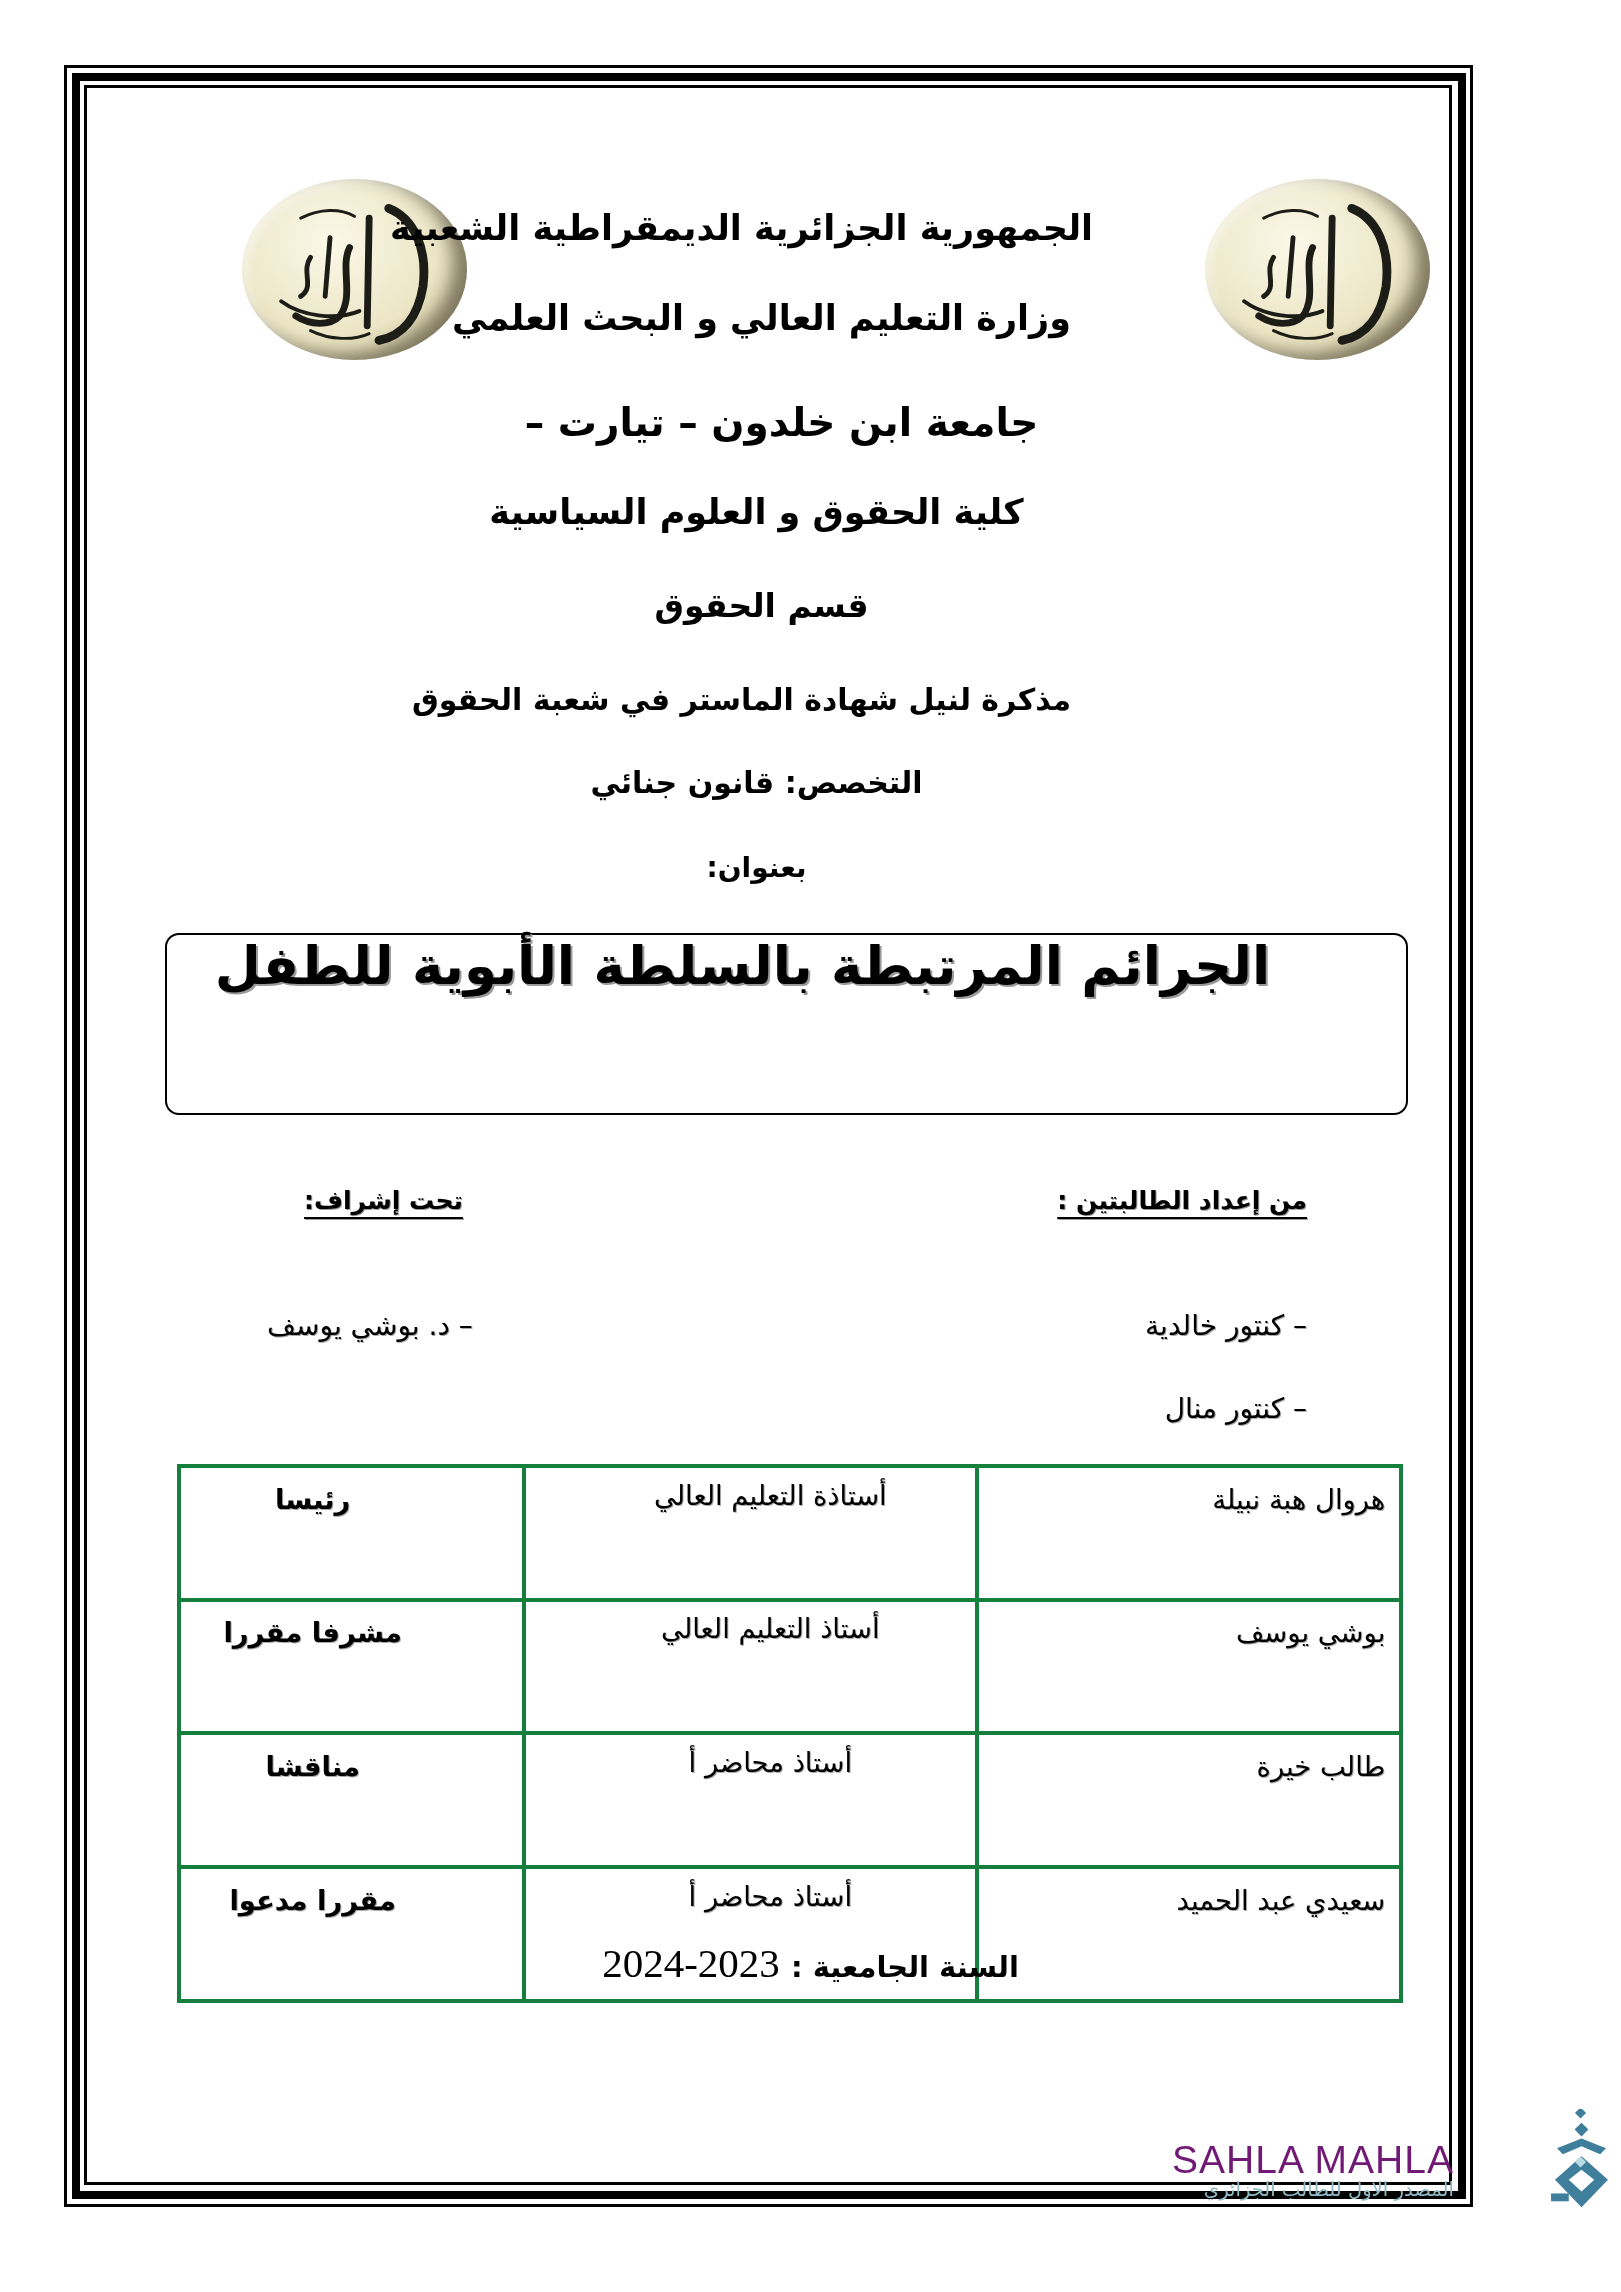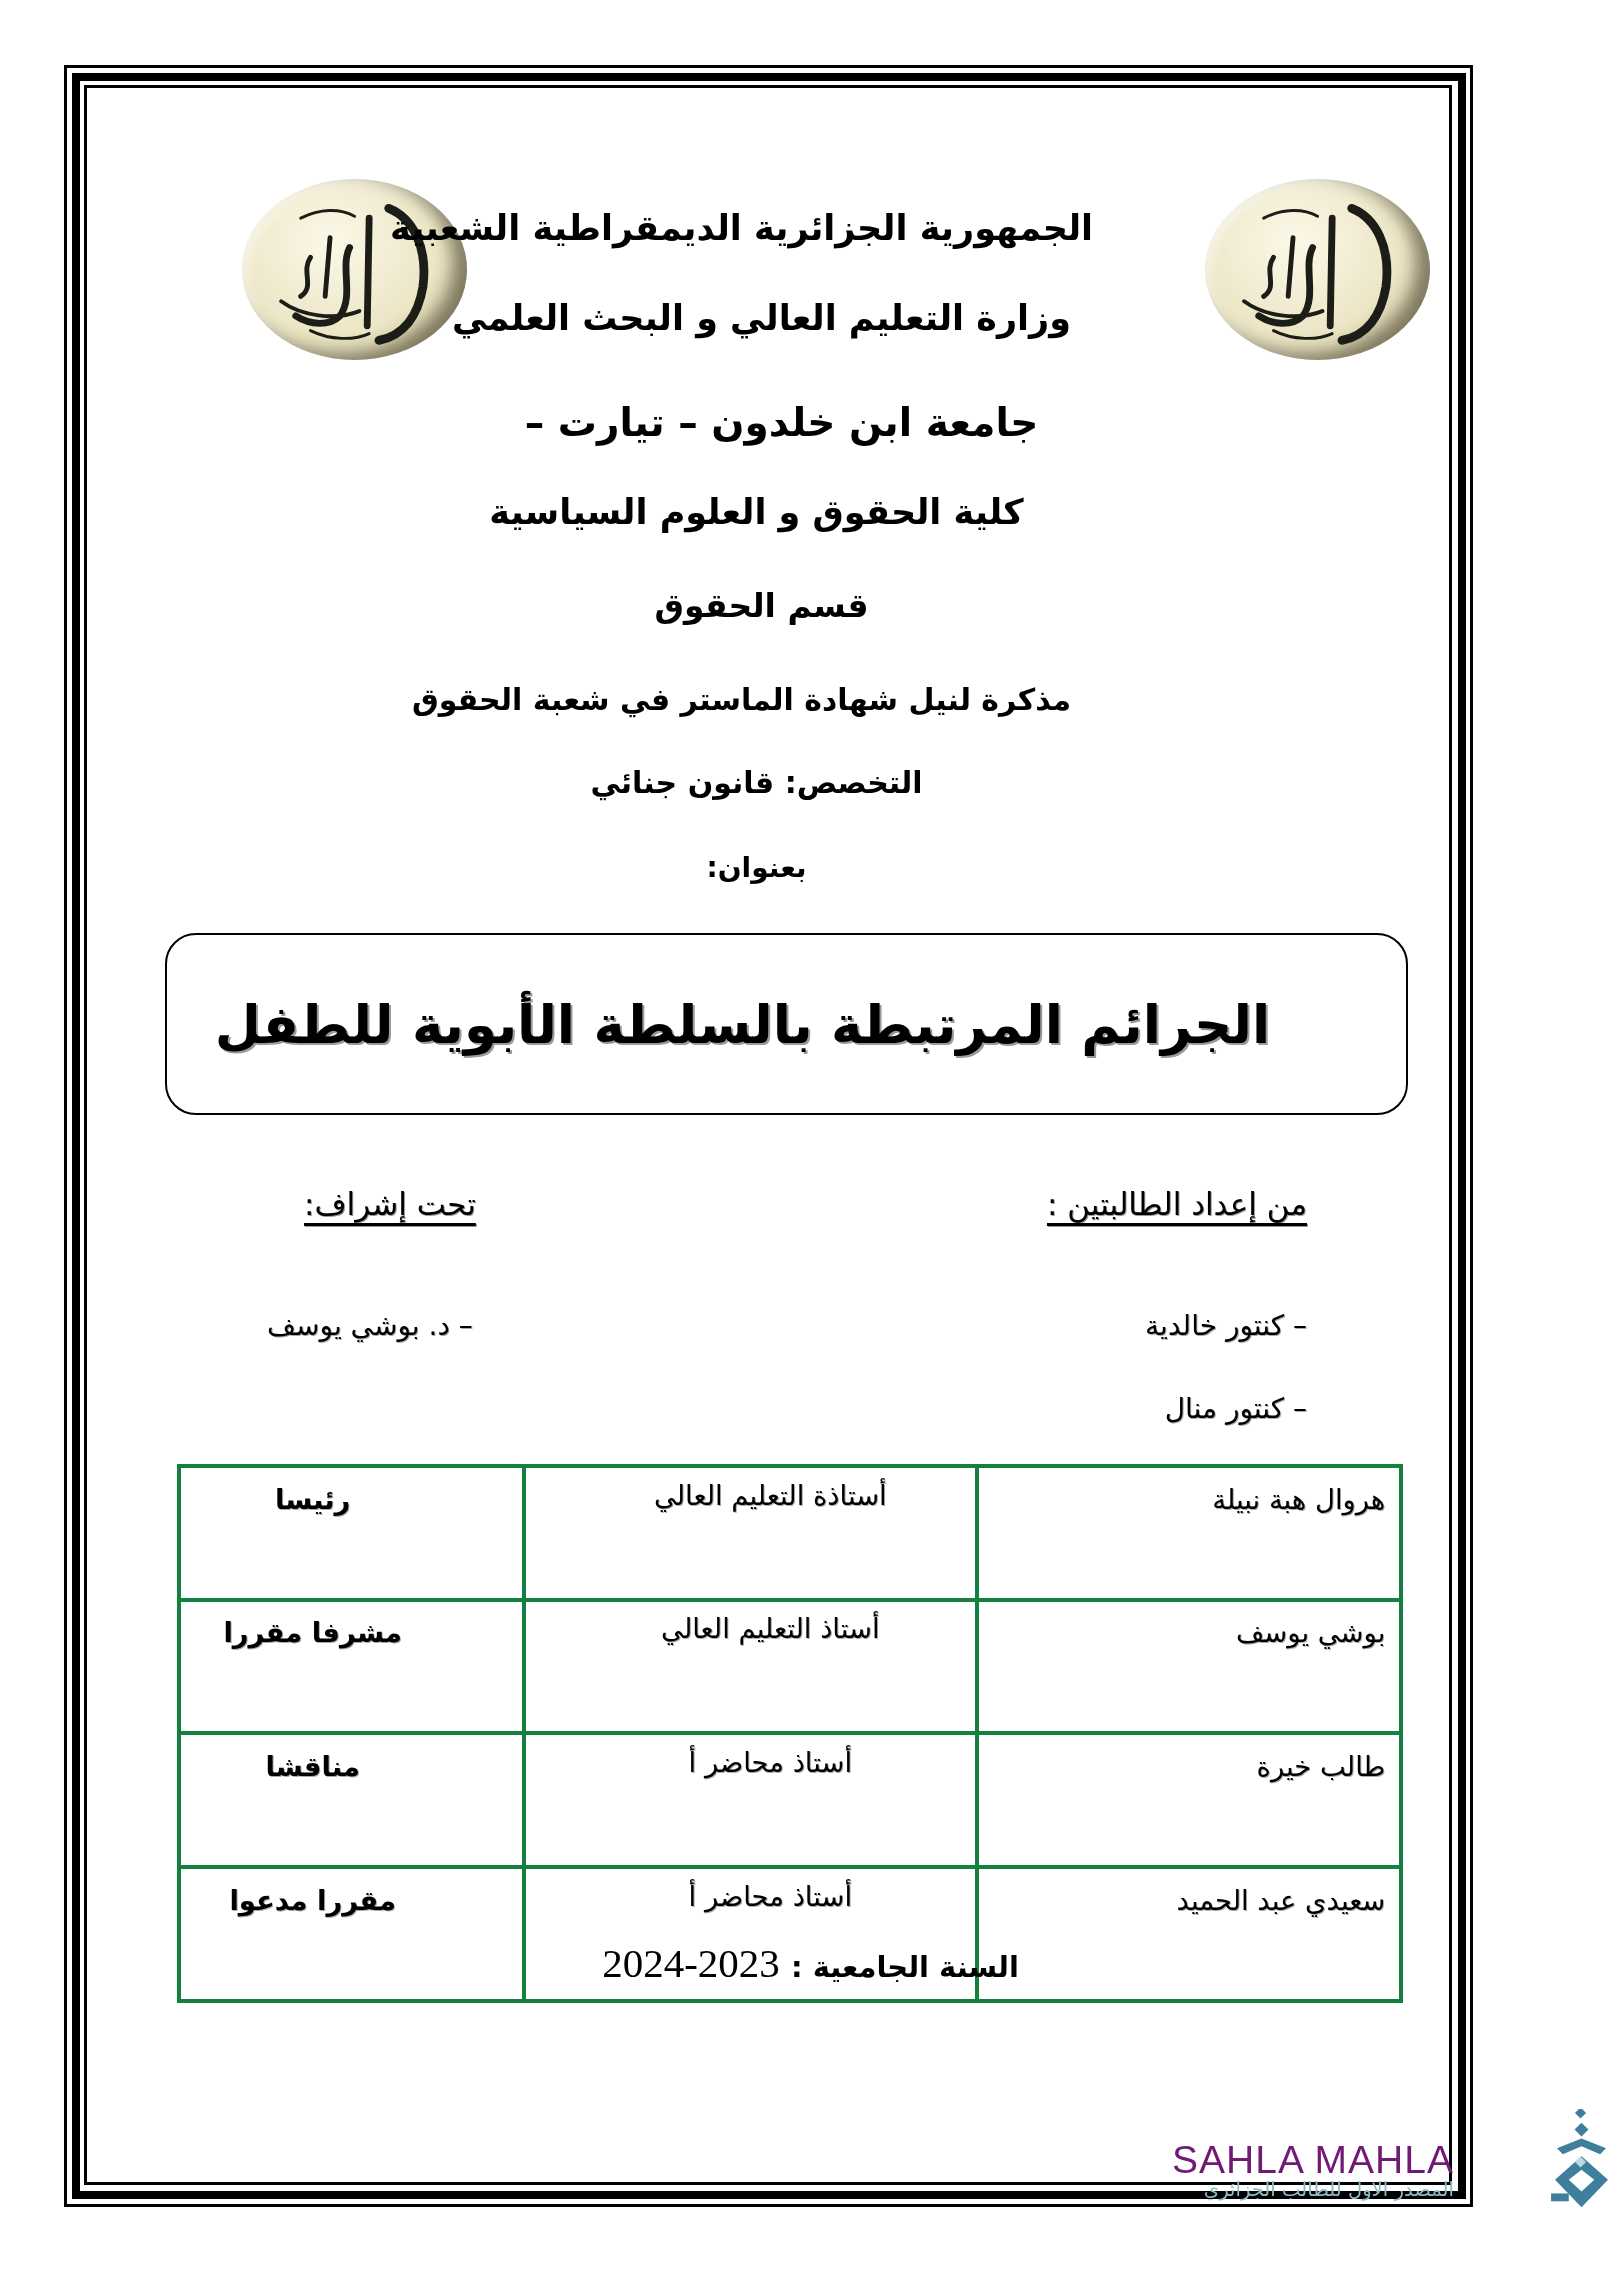--- a/index.html
+++ b/index.html
@@ -28,26 +28,26 @@
     .l1 { top: 208px; font-size: 35px; left: -69px; }
     .l2 { top: 298px; font-size: 35px; left: -49px; }
     .l3 { top: 400px; font-size: 39px; left: -29px; }
     .l4 { top: 492px; font-size: 35px; left: -54px; }
     .l5 { top: 586px; font-size: 33px; left: -49px; }
     .l6 { top: 682px; font-size: 30px; left: -69px; }
     .l7 { top: 765px; font-size: 30px; left: -54px; }
     .l8 { top: 851px; font-size: 28px; left: -54px; }
 
     .title-box { position: absolute; left: 165px; top: 933px; width: 1243px; height: 182px;
-                 border: 2px solid #000; border-radius: 31px; box-sizing: border-box;
-                 display: flex; align-items: center; justify-content: center; }
+                 border: 2px solid #000; border-radius: 14px; box-sizing: border-box;
+                 display: flex; align-items: flex-start; justify-content: center; }
     .title-text { font-size: 53px; font-weight: bold; direction: rtl; letter-spacing: -1px;
                   text-shadow: 2px 2px 0 #9a9a9a; margin-left: -88px; }
 
-    .section-head { position: absolute; font-size: 31px; font-weight: normal; direction: rtl;
+    .section-head { position: absolute; font-size: 25px; font-weight: bold; direction: rtl;
                     text-decoration: underline; text-underline-offset: 7.8px; white-space: nowrap;
                     text-shadow: 1px 1px 0 #9a9a9a; }
     .sh-students { right: 314px; top: 1186px; }
     .sh-supervisor { left: 304px; top: 1186px; }
 
     .person { position: absolute; font-size: 28px; direction: rtl; white-space: nowrap;
               text-shadow: 1px 1px 0 #aaa; }
     .p-s1 { right: 314px; top: 1309px; }
     .p-s2 { right: 314px; top: 1392px; }
     .p-sup { left: 267px; top: 1309px; }

